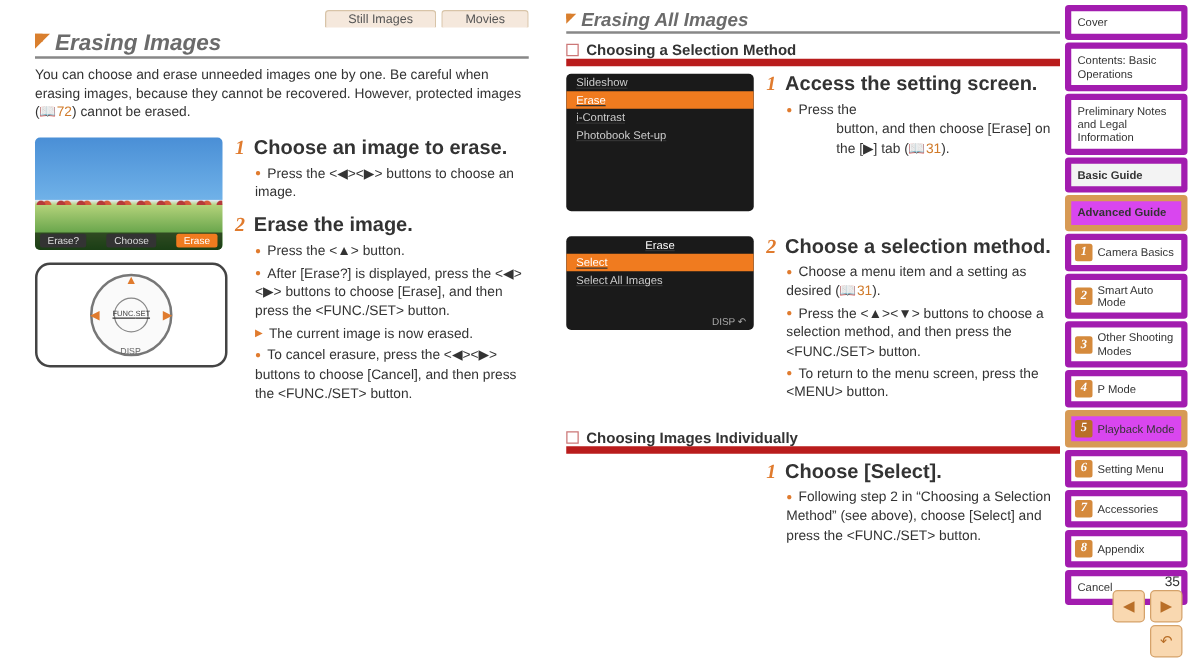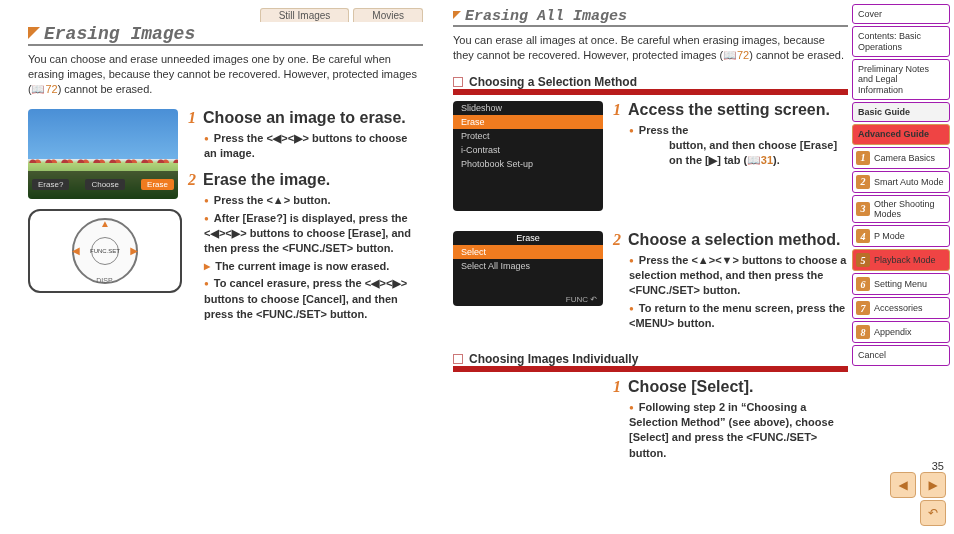--- a/index.html
+++ b/index.html
@@ -55,36 +55,37 @@
     align-self: flex-start;
     position: relative;
     top: 3px;
   }
   .section-head.small::before {
     border-width:4px;
   }
   .section-head h2 {
     margin: 0;
     font-size: 18px;
-    font-family: Liberation Mono, monospace;
+    font-family: Liberation Sans, sans-serif;
     font-style: italic;
     font-weight: bold;
     color: #6b6b6b;
     text-align: center;
   }
   .intro { line-height: 1.35; margin: 4px 0 12px; }
   .ref { color: #d07a2a; text-decoration: none; }
   .step-row {
     display: flex;
     gap: 10px;
     margin-bottom: 10px;
   }
   .screens {
     width: 150px;
     flex-shrink: 0;
+    text-decoration: underline;
   }
   .shot {
     width: 150px;
     height: 90px;
     border-radius: 4px;
     background: #2a2a2a;
     position: relative;
     overflow: hidden;
     margin-bottom: 10px;
   }
@@ -93,21 +94,21 @@
   }
   .shot.landscape::after{
     content:"";
     position:absolute; bottom:28px; left:0; right:0; height:28px;
     background:
       radial-gradient(circle at 30% 100%, #b53a3a 3px, transparent 4px) repeat-x,
       radial-gradient(circle at 60% 100%, #d65a3a 3px, transparent 4px) repeat-x;
     background-size: 16px 20px;
   }
   .shot .bar {
-    position: absolute; bottom: 0; left: 0; right: 0; height: 28px;
+    position: absolute; bottom: 0; left: 0; right: 0; height: 14px;
     background: rgba(0,0,0,.55);
     display: flex; align-items: center; justify-content: space-between;
     padding: 0 4px; font-size: 8px; color: #ddd; text-align: right;
   }
   .shot .tag { background: #333; padding: 1px 6px; border-radius: 2px; }
   .shot .tag.orange { background: #f07b1f; color: #fff; }
   .menu-shot { background:#1a1a1a; height:110px;}
   .menu-shot .menu-item {
     font-size:9px; color:#ccc; padding:2px 8px;
   }
@@ -138,38 +139,38 @@
     margin-bottom: 10px;
   }
   .step-num {
     color: #e07b2e; font-weight: bold; font-style: italic;
     font-family: Georgia, serif; font-size: 16px; margin-right: 4px;
   }
   .step-title { font-weight: bold; font-size: 16px;}
   ul.bullets { margin: 4px 0 0 0; padding-left: 16px; list-style: none;}
   ul.bullets li::before { content:"●"; color:#e07b2e; font-size:8px; margin-right:5px; position:relative; top:-1px;}
   ul.bullets li.arrow::before {content:"▶"; color:#e07b2e;}
-  ul.bullets li { line-height:1.4; margin-bottom:2px;font-weight:bold;}
+  ul.bullets li { line-height:1.4; margin-bottom:2px;}
   .sub-head {
     font-weight:bold; font-size:12px; border-bottom:6px solid #b91c1c;
     display:flex;align-items:center; margin:6px 0 6px;
   }
   .sub-head .box{width:8px;height:8px;border:1px solid #c77;background:#fff;margin-right:6px;}
   
   .sidenav {
     position: absolute; right: 4px; top: 4px; width: 98px;
     font-size: 9px;
   }
   .nav-item {
-    border: 1px solid #a21caf; border-radius: 3px;
+    border: 5px solid #a21caf; border-radius: 3px;
     padding: 4px 5px; margin-bottom: 2px; background: #fff;
     line-height:1.15;
   }
   .nav-item.major { font-weight: bold; background:#f3f3f3;}
-  .nav-item.active { background:#ef4444; border-color:#d79a55;}
+  .nav-item.active { background:#d946ef; border-color:#d79a55;}
   .nav-item.sub { display:flex; align-items:center; padding:3px 3px;}
   .nav-item.sub .num{
     background:#d58a3c;color:#fff;width:14px;height:14px;border-radius:2px;
     display:inline-flex;align-items:center;justify-content:center;
     font-style:italic;font-family:Georgia,serif;font-weight:bold;margin-right:4px;
     flex-shrink:0;font-size:10px;
   }
   .nav-item.sub.active .num{background:#b96f28;}
   .pager {
     position:absolute; right:8px; bottom:8px;
@@ -237,35 +238,31 @@
               <li>To cancel erasure, press the &lt;◀&gt;&lt;▶&gt; buttons to choose [Cancel], and then press the &lt;FUNC./SET&gt; button.</li>
             </ul></div>
         </div>
     </div>
   </div>
 
   <div class="col">
     <div class="section-head small">
       <h2 style="font-size:15px;">Erasing All Images</h2>
     </div>
-    <p class="intro">
-      <span>You can erase all images at once. Be careful when erasing images, because they cannot be recovered. However, protected images (</span><a href="#" class="ref"><span class="glyph">📖</span><span>72</span></a><span>) cannot be erased.</span>
-    </p>
 
     <div class="sub-head">
       <span class="box"></span>
         <span>Choosing a Selection Method</span>
     </div>
 
     <div class="step-row">
       <div class="screens">
         <div class="shot menu-shot" id="shot1">
             <div class="menu-item">Slideshow</div>
             <div class="menu-item hl">Erase</div>
-            <div class="menu-item">Protect</div>
             <div class="menu-item">i-Contrast</div>
             <div class="menu-item">Photobook Set-up</div>
           </div>
       </div>
       <div class="steps">
         <div class="step">
           <span class="step-num">1</span>
           <span class="step-title">Access the setting screen.</span>
           <ul class="bullets" id="r1b">
               <li>Press the <menu> button, and then choose [Erase] on the [▶] tab (<a href="#" class="ref"><span class="glyph">📖</span>31</a>).</menu></li>
@@ -274,28 +271,29 @@
       </div>
     </div>
 
     <div class="step-row">
       <div class="screens">
         <div class="shot menu-shot sel" id="shot2">
 
         <div class="menu-item" style="text-align: center; color: rgb(255, 255, 255);">Erase</div>
             <div class="menu-item hl">Select</div>
             <div class="menu-item">Select All Images</div>
-            <div class="foot">FUNC ↶</div>
+            <div class="foot">DISP ↶</div>
           </div>
       </div>
       <div class="steps">
         <div class="step">
           <span class="step-num">2</span>
           <span class="step-title">Choose a selection method.</span>
           <ul class="bullets" id="r2b">
+              <li>Choose a menu item and a setting as desired (<a href="#" class="ref"><span class="glyph">📖</span>31</a>).</li>
               <li>Press the &lt;▲&gt;&lt;▼&gt; buttons to choose a selection method, and then press the &lt;FUNC./SET&gt; button.</li>
               <li>To return to the menu screen, press the &lt;MENU&gt; button.</li>
             </ul>
         </div>
       </div>
     </div>
 
     <div class="sub-head">
       <span class="box"></span>
         <span>Choosing Images Individually</span>

